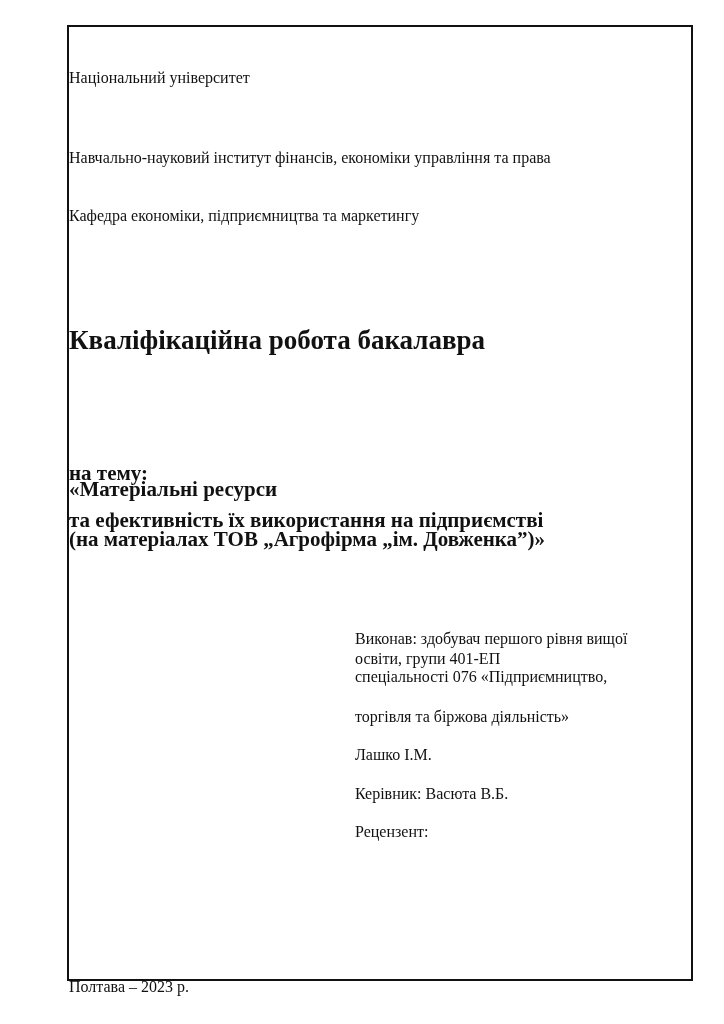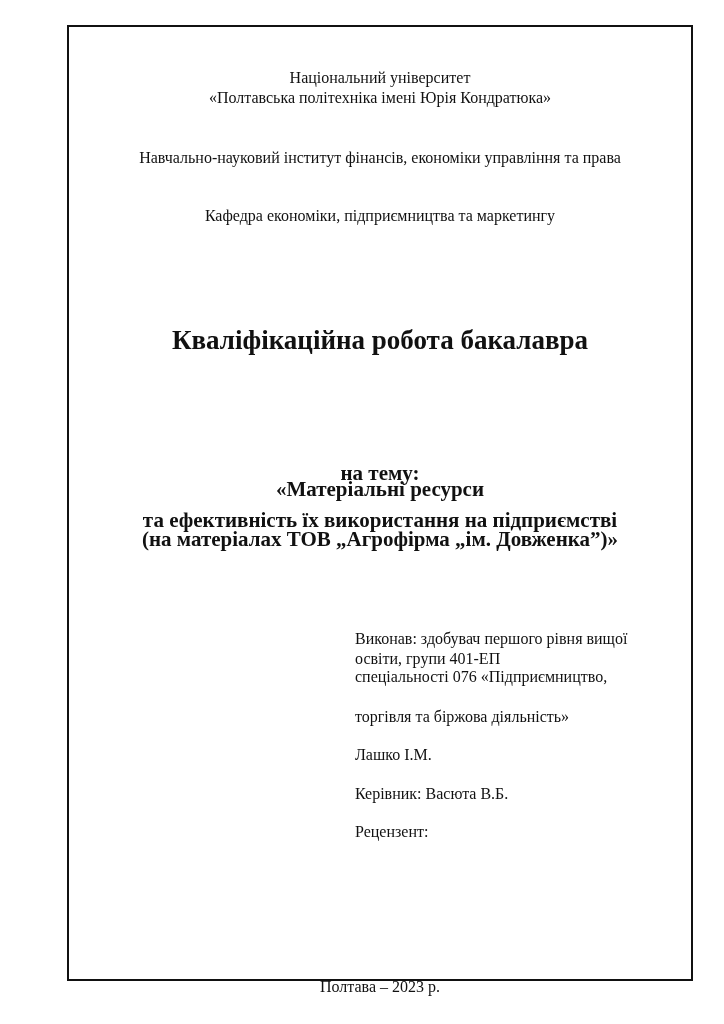--- a/index.html
+++ b/index.html
@@ -21,21 +21,21 @@
       top: 25px;
       width: 622px;
       height: 952px;
       border: 2px solid #111111;
       box-sizing: content-box;
     }
     .line {
       position: absolute;
       left: 0;
       width: 100%;
-      text-align: center;
+      text-align: left;
       white-space: nowrap;
     }
     .reg {
       font-size: 16px;
       line-height: 20px;
     }
     .title {
       font-size: 27px;
       font-weight: bold;
       line-height: 32px;
@@ -54,21 +54,20 @@
       text-align: left;
       white-space: nowrap;
     }
   </style>
 </head>
 <body>
 
 <div class="page-frame">
 
   <div class="line reg" style="top:41px;">Національний університет</div>
-  <div class="line reg" style="top:61px;">«Полтавська політехніка імені Юрія Кондратюка»</div>
 
   <div class="line reg" style="top:121px;">Навчально-науковий інститут фінансів, економіки управління та права</div>
 
   <div class="line reg" style="top:179px;">Кафедра економіки, підприємництва та маркетингу</div>
 
   <div class="line title" style="top:297px;">Кваліфікаційна робота бакалавра</div>
 
   <div class="line topic" style="top:425px;margin-top:9px;">на тему:</div>
   <div class="line topic" style="top:450px;">«Матеріальні ресурси</div>
   <div class="line topic" style="top:481px;">та ефективність їх використання на підприємстві</div>

